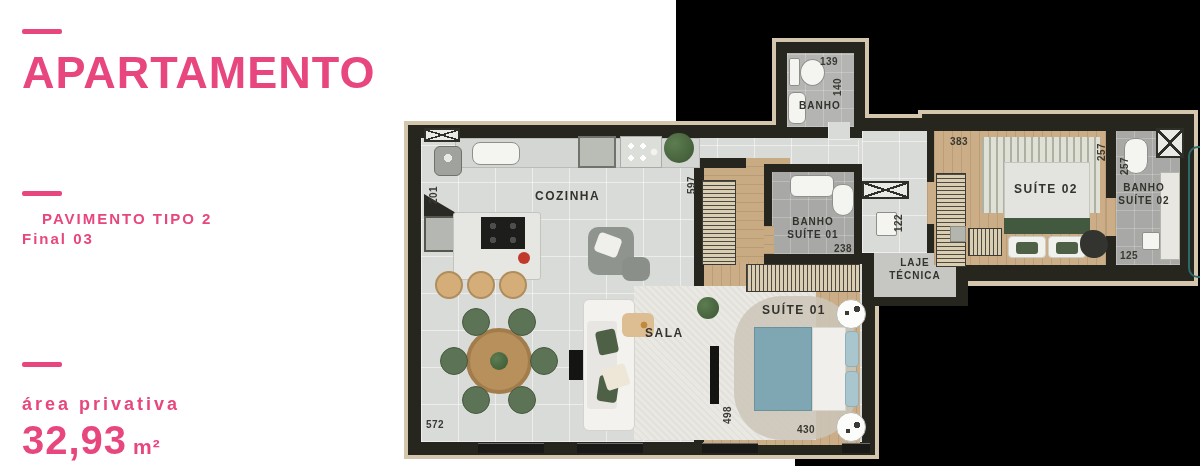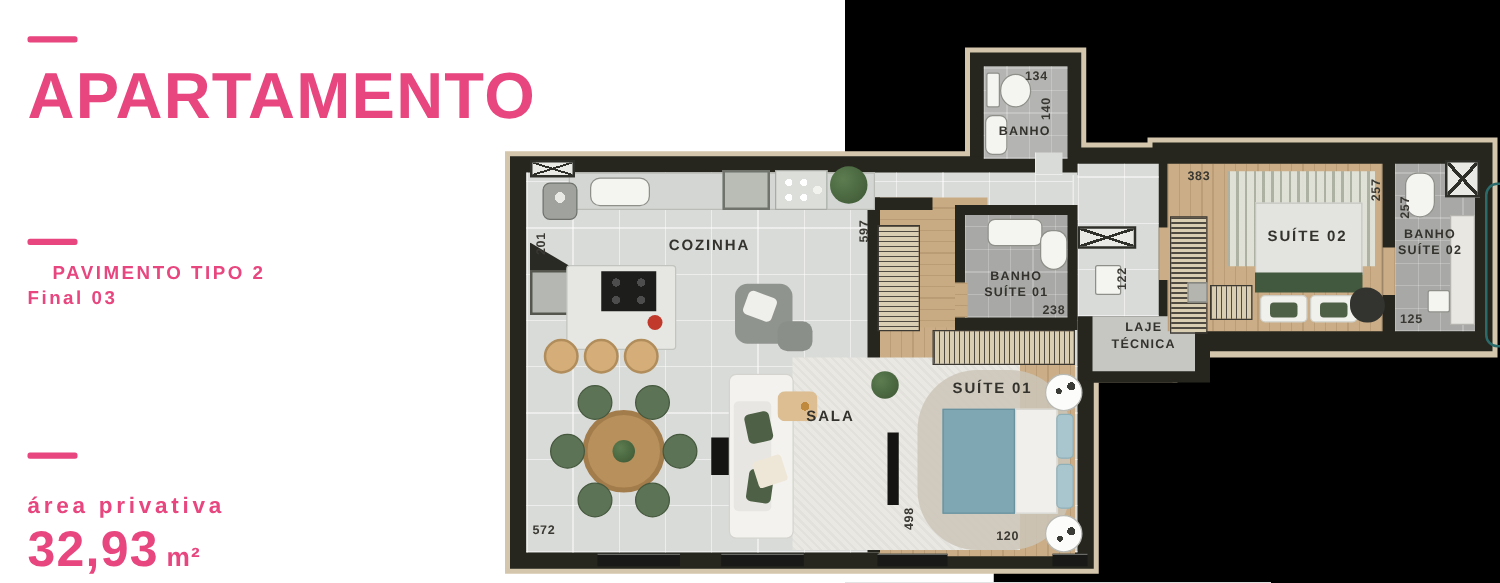--- a/index.html
+++ b/index.html
@@ -2,21 +2,21 @@
 <html style="--accent: #E7467F;"><head>
 <meta charset="utf-8">
 <style>
   html,body{margin:0;padding:0;background:#fff;}
   #stage{position:relative;width:1200px;height:466px;overflow:hidden;background:#ffffff;
          font-family:"Liberation Sans", sans-serif;}
   .abs{position:absolute;}
   
   .dash{position:absolute;height:5px;width:40px;background:var(--accent,#E7467F);border-radius:2px;}
   .title{position:absolute;left:22px;top:44px;margin:0;color:var(--accent,#E7467F);
-         font-size:52px;font-weight:700;line-height:1.29;letter-spacing:1px;}
+         font-size:45px;font-weight:700;line-height:1.29;letter-spacing:1px;}
   .title span{display:block;}
   .subtl{position:absolute;left:22px;color:var(--accent,#E7467F);font-weight:700;
          font-size:15px;letter-spacing:2px;white-space:nowrap;}
   .arealbl{position:absolute;left:22px;top:394px;color:var(--accent,#E7467F);font-weight:700;
          font-size:18px;letter-spacing:3px;}
   .areaval{position:absolute;left:22px;top:418px;color:var(--accent,#E7467F);font-weight:700;
          font-size:40px;letter-spacing:1px;}
   .areaval .unit{font-size:21px;font-weight:700;margin-left:6px;}
   
   .slab{background:#d3c6ac;}
@@ -208,29 +208,29 @@
     </div>
     <div class="rlbl small clbl" style="left:1108px;top:181px;width:72px;">
       <span style="display:block;">BANHO</span>
       <span style="display:block;">SUÍTE 02</span>
     </div>
     <div class="rlbl small clbl" style="left:876px;top:256px;width:78px;">
       <span style="display:block;">LAJE</span>
       <span style="display:block;">TÉCNICA</span>
     </div>
 
-    <div class="dim" style="left:820px;top:56px;">134</div>
+    <div class="dim" style="left:820px;top:56px;">139</div>
     <div class="dim dimv" style="left:832px;top:68px;height:28px;">140</div>
     <div class="dim dimv" style="left:428px;top:176px;height:28px;">201</div>
     <div class="dim dimv" style="left:686px;top:166px;height:28px;">597</div>
     <div class="dim" style="left:426px;top:419px;">572</div>
     <div class="dim" style="left:834px;top:243px;">238</div>
     <div class="dim dimv" style="left:893px;top:206px;height:26px;">122</div>
     <div class="dim dimv" style="left:722px;top:396px;height:28px;">498</div>
-    <div class="dim" style="left:797px;top:424px;">120</div>
+    <div class="dim" style="left:797px;top:424px;">430</div>
     <div class="dim" style="left:950px;top:136px;">383</div>
     <div class="dim dimv" style="left:1096px;top:133px;height:28px;">257</div>
     <div class="dim dimv" style="left:1119px;top:147px;height:28px;">257</div>
     <div class="dim" style="left:1120px;top:250px;">125</div>
 
     <div class="teal-bracket" style="left:1188px;top:146px;width:26px;height:128px;"></div>
   </div>
 </div>
 
 </body></html>

